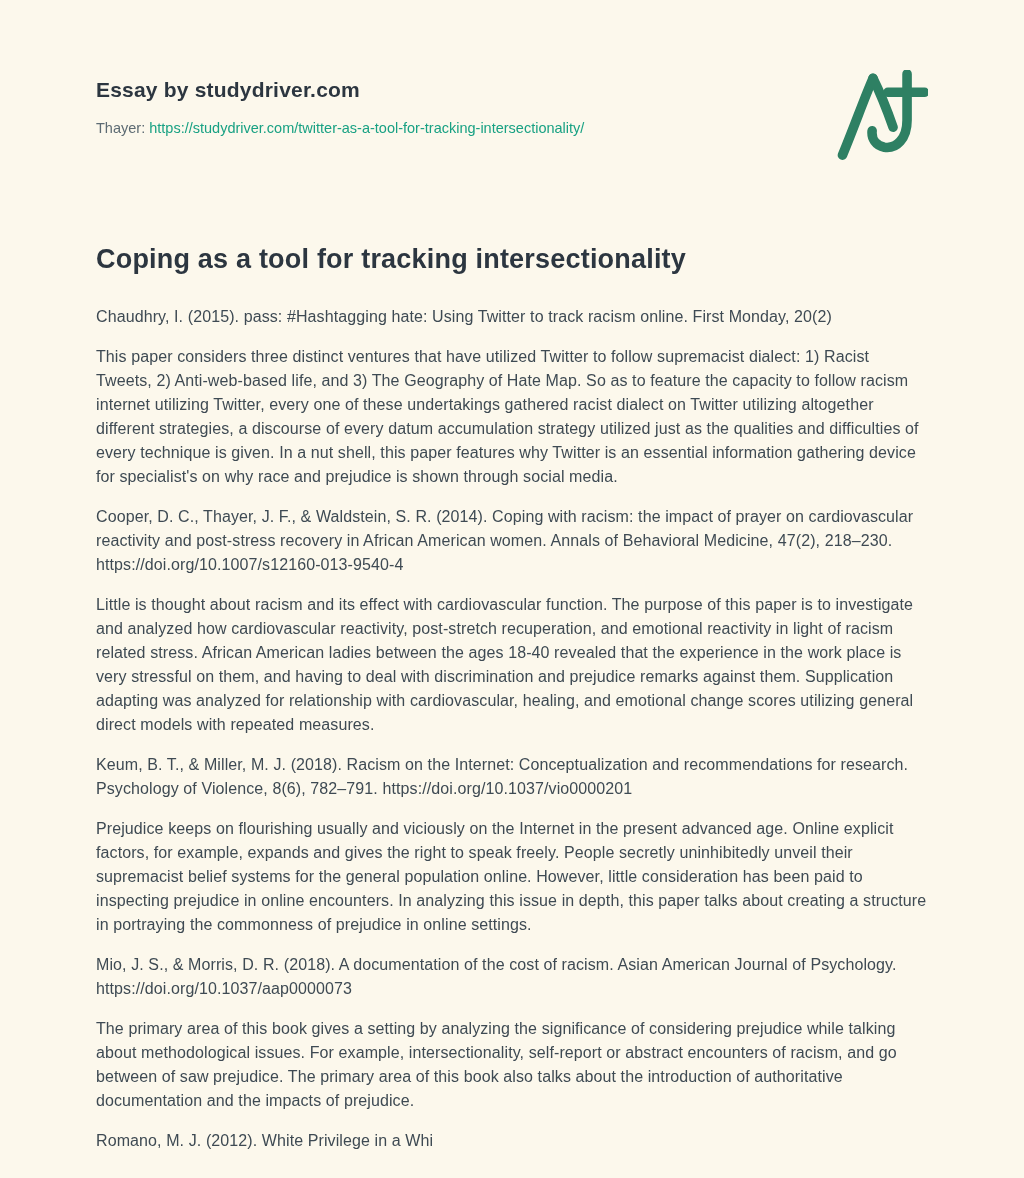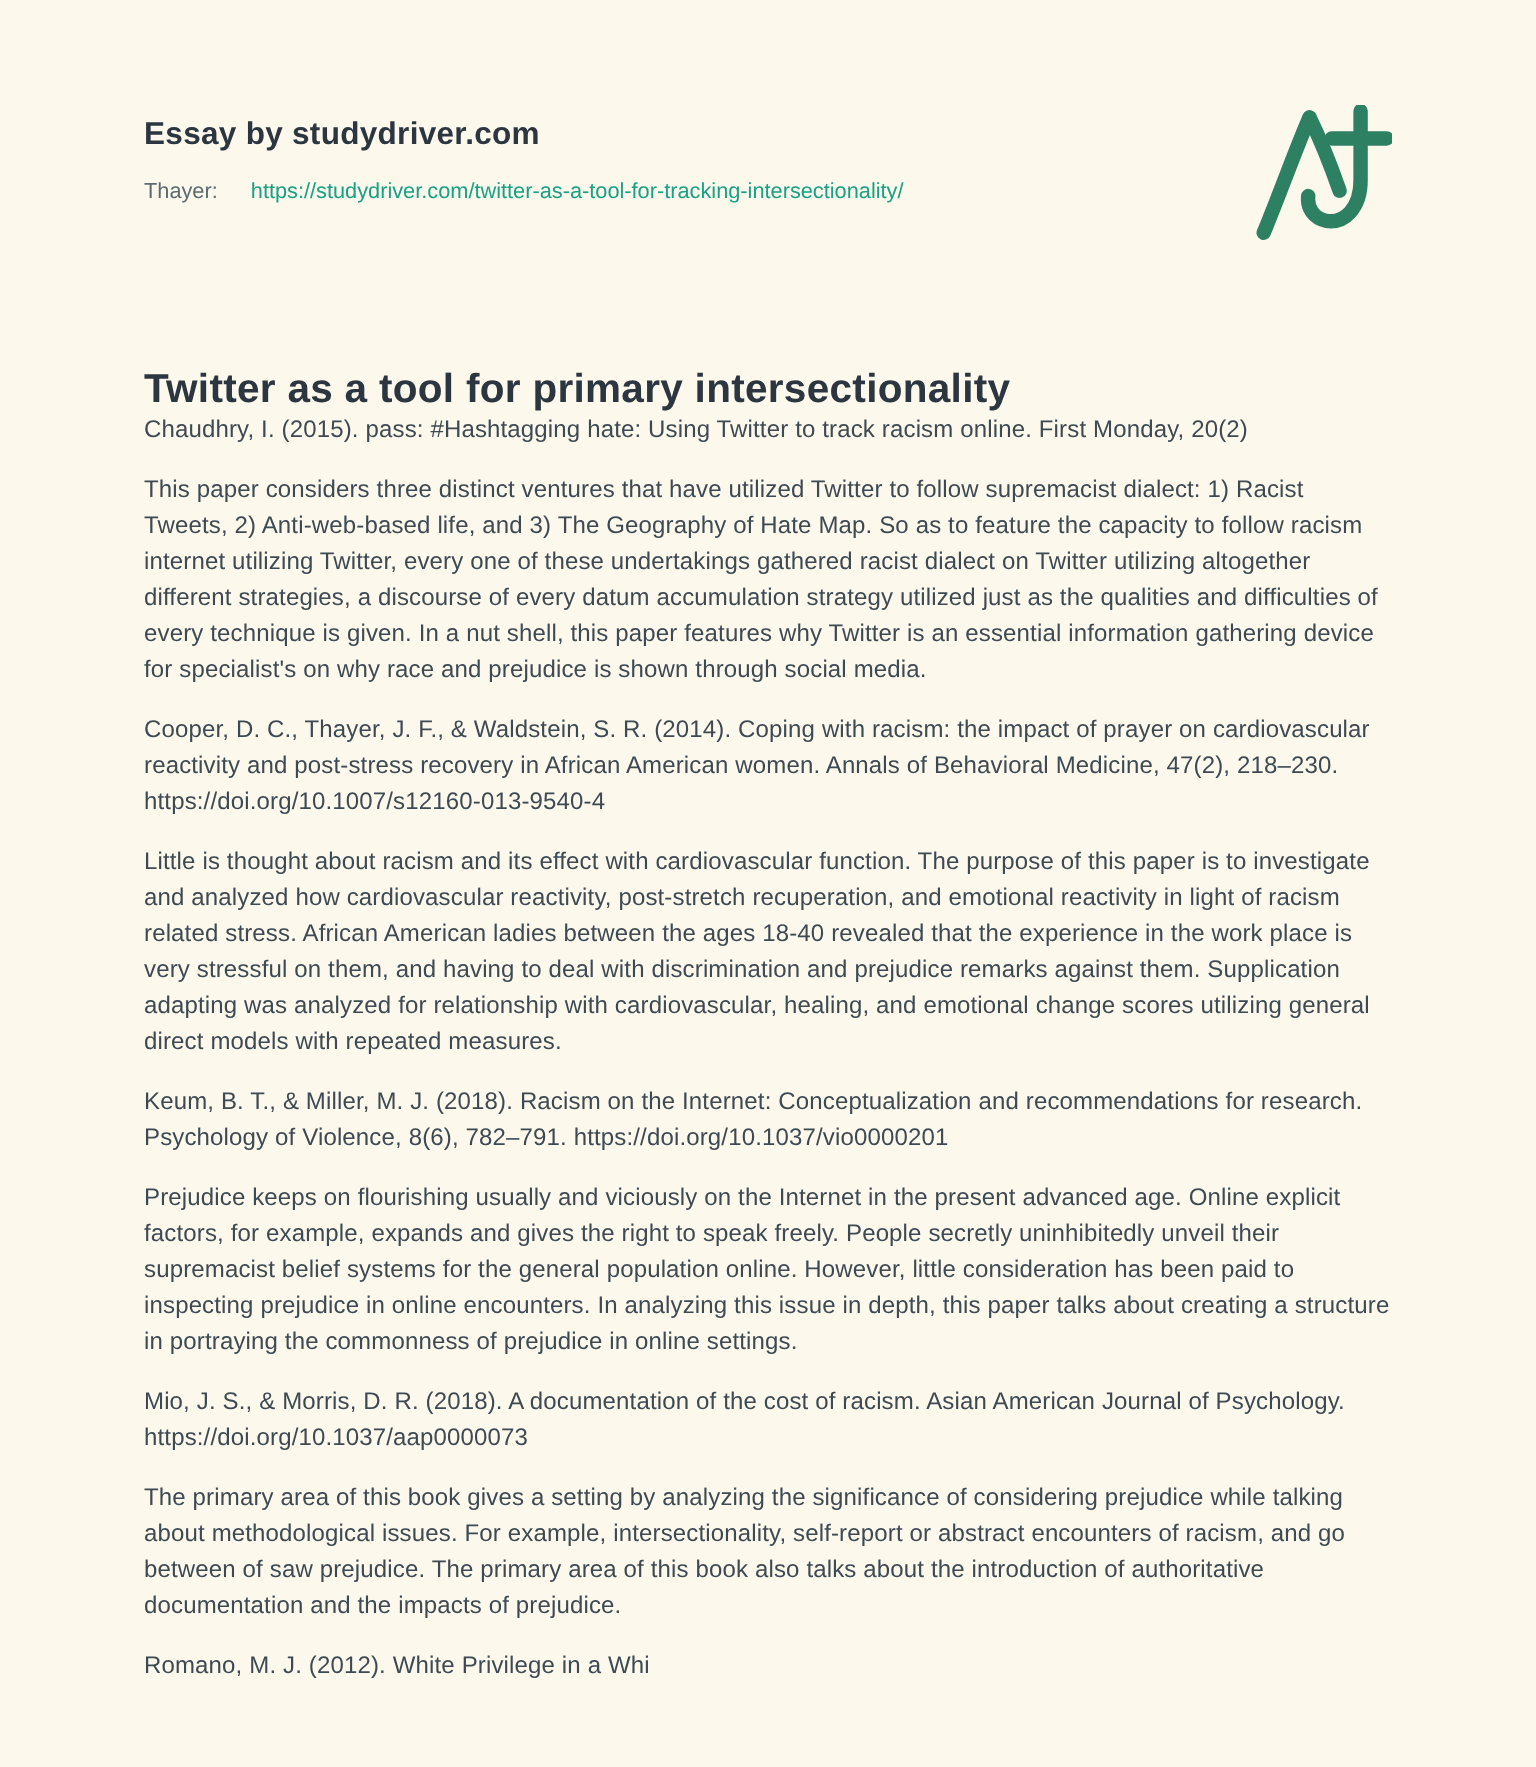--- a/index.html
+++ b/index.html
@@ -23,39 +23,39 @@
     letter-spacing: 0.2px;
   }
   .source-line {
     margin-top: 18px;
     font-size: 14.5px;
     color: #5d6b73;
   }
   .source-url {
     color: var(--accent, #18a183);
     text-decoration: none;
-    margin-left: 18px;
+    margin-left: 0;
     cursor: pointer;
   }
   .logo {
     position: absolute;
     top: -8px;
     right: 0;
     width: 96px;
     height: 90px;
   }
   .logo svg { width: 100%; height: 100%; display: block; }
   .essay-title {
     margin-top: 108px;
     font-size: 27px;
     font-weight: 600;
     color: var(--ink, #2c3640);
     letter-spacing: 0.2px;
   }
-  .essay-paragraphs { }
+  .essay-paragraphs { margin-top: 30px; }
   .essay-paragraph {
     font-size: 16px;
     line-height: 24px;
     color: var(--body, #3e4a53);
     margin-bottom: 16px;
     letter-spacing: 0.1px;
     max-width: 832px;
   }
 </style>
 </head>
@@ -79,21 +79,21 @@
             <path d="M47 8 C 55 24, 63 44, 70 64"></path>
             <path d="M86 3 L 86 56 C 86 77, 74 89, 60 87 C 50 85, 45 77, 46 68"></path>
             <path d="M64 24 L 106 24"></path>
           </g>
         </svg>
       </span>
     </div>
   </header>
 
   <main class="essay">
-    <h2 class="essay-title">Twitter as a tool for primary intersectionality</h2>
+    <h2 class="essay-title">Coping as a tool for tracking intersectionality</h2>
     <div class="essay-paragraphs" id="paragraphs">
         <p class="essay-paragraph">Chaudhry, I. (2015). pass: #Hashtagging hate: Using Twitter to track racism online. First Monday, 20(2)</p>
         <p class="essay-paragraph">This paper considers three distinct ventures that have utilized Twitter to follow supremacist dialect: 1) Racist Tweets, 2) Anti-web-based life, and 3) The Geography of Hate Map. So as to feature the capacity to follow racism internet utilizing Twitter, every one of these undertakings gathered racist dialect on Twitter utilizing altogether different strategies, a discourse of every datum accumulation strategy utilized just as the qualities and difficulties of every technique is given. In a nut shell, this paper features why Twitter is an essential information gathering device for specialist's on why race and prejudice is shown through social media.</p>
         <p class="essay-paragraph">Cooper, D. C., Thayer, J. F., &amp; Waldstein, S. R. (2014). Coping with racism: the impact of prayer on cardiovascular reactivity and post-stress recovery in African American women. Annals of Behavioral Medicine, 47(2), 218–230. https://doi.org/10.1007/s12160-013-9540-4</p>
         <p class="essay-paragraph">Little is thought about racism and its effect with cardiovascular function. The purpose of this paper is to investigate and analyzed how cardiovascular reactivity, post-stretch recuperation, and emotional reactivity in light of racism related stress. African American ladies between the ages 18-40 revealed that the experience in the work place is very stressful on them, and having to deal with discrimination and prejudice remarks against them. Supplication adapting was analyzed for relationship with cardiovascular, healing, and emotional change scores utilizing general direct models with repeated measures.</p>
         <p class="essay-paragraph">Keum, B. T., &amp; Miller, M. J. (2018). Racism on the Internet: Conceptualization and recommendations for research. Psychology of Violence, 8(6), 782–791. https://doi.org/10.1037/vio0000201</p>
         <p class="essay-paragraph">Prejudice keeps on flourishing usually and viciously on the Internet in the present advanced age. Online explicit factors, for example, expands and gives the right to speak freely. People secretly uninhibitedly unveil their supremacist belief systems for the general population online. However, little consideration has been paid to inspecting prejudice in online encounters. In analyzing this issue in depth, this paper talks about creating a structure in portraying the commonness of prejudice in online settings.</p>
         <p class="essay-paragraph">Mio, J. S., &amp; Morris, D. R. (2018). A documentation of the cost of racism. Asian American Journal of Psychology. https://doi.org/10.1037/aap0000073</p>
         <p class="essay-paragraph">The primary area of this book gives a setting by analyzing the significance of considering prejudice while talking about methodological issues. For example, intersectionality, self-report or abstract encounters of racism, and go between of saw prejudice. The primary area of this book also talks about the introduction of authoritative documentation and the impacts of prejudice.</p>
         <p class="essay-paragraph">Romano, M. J. (2012). White Privilege in a Whi</p>

